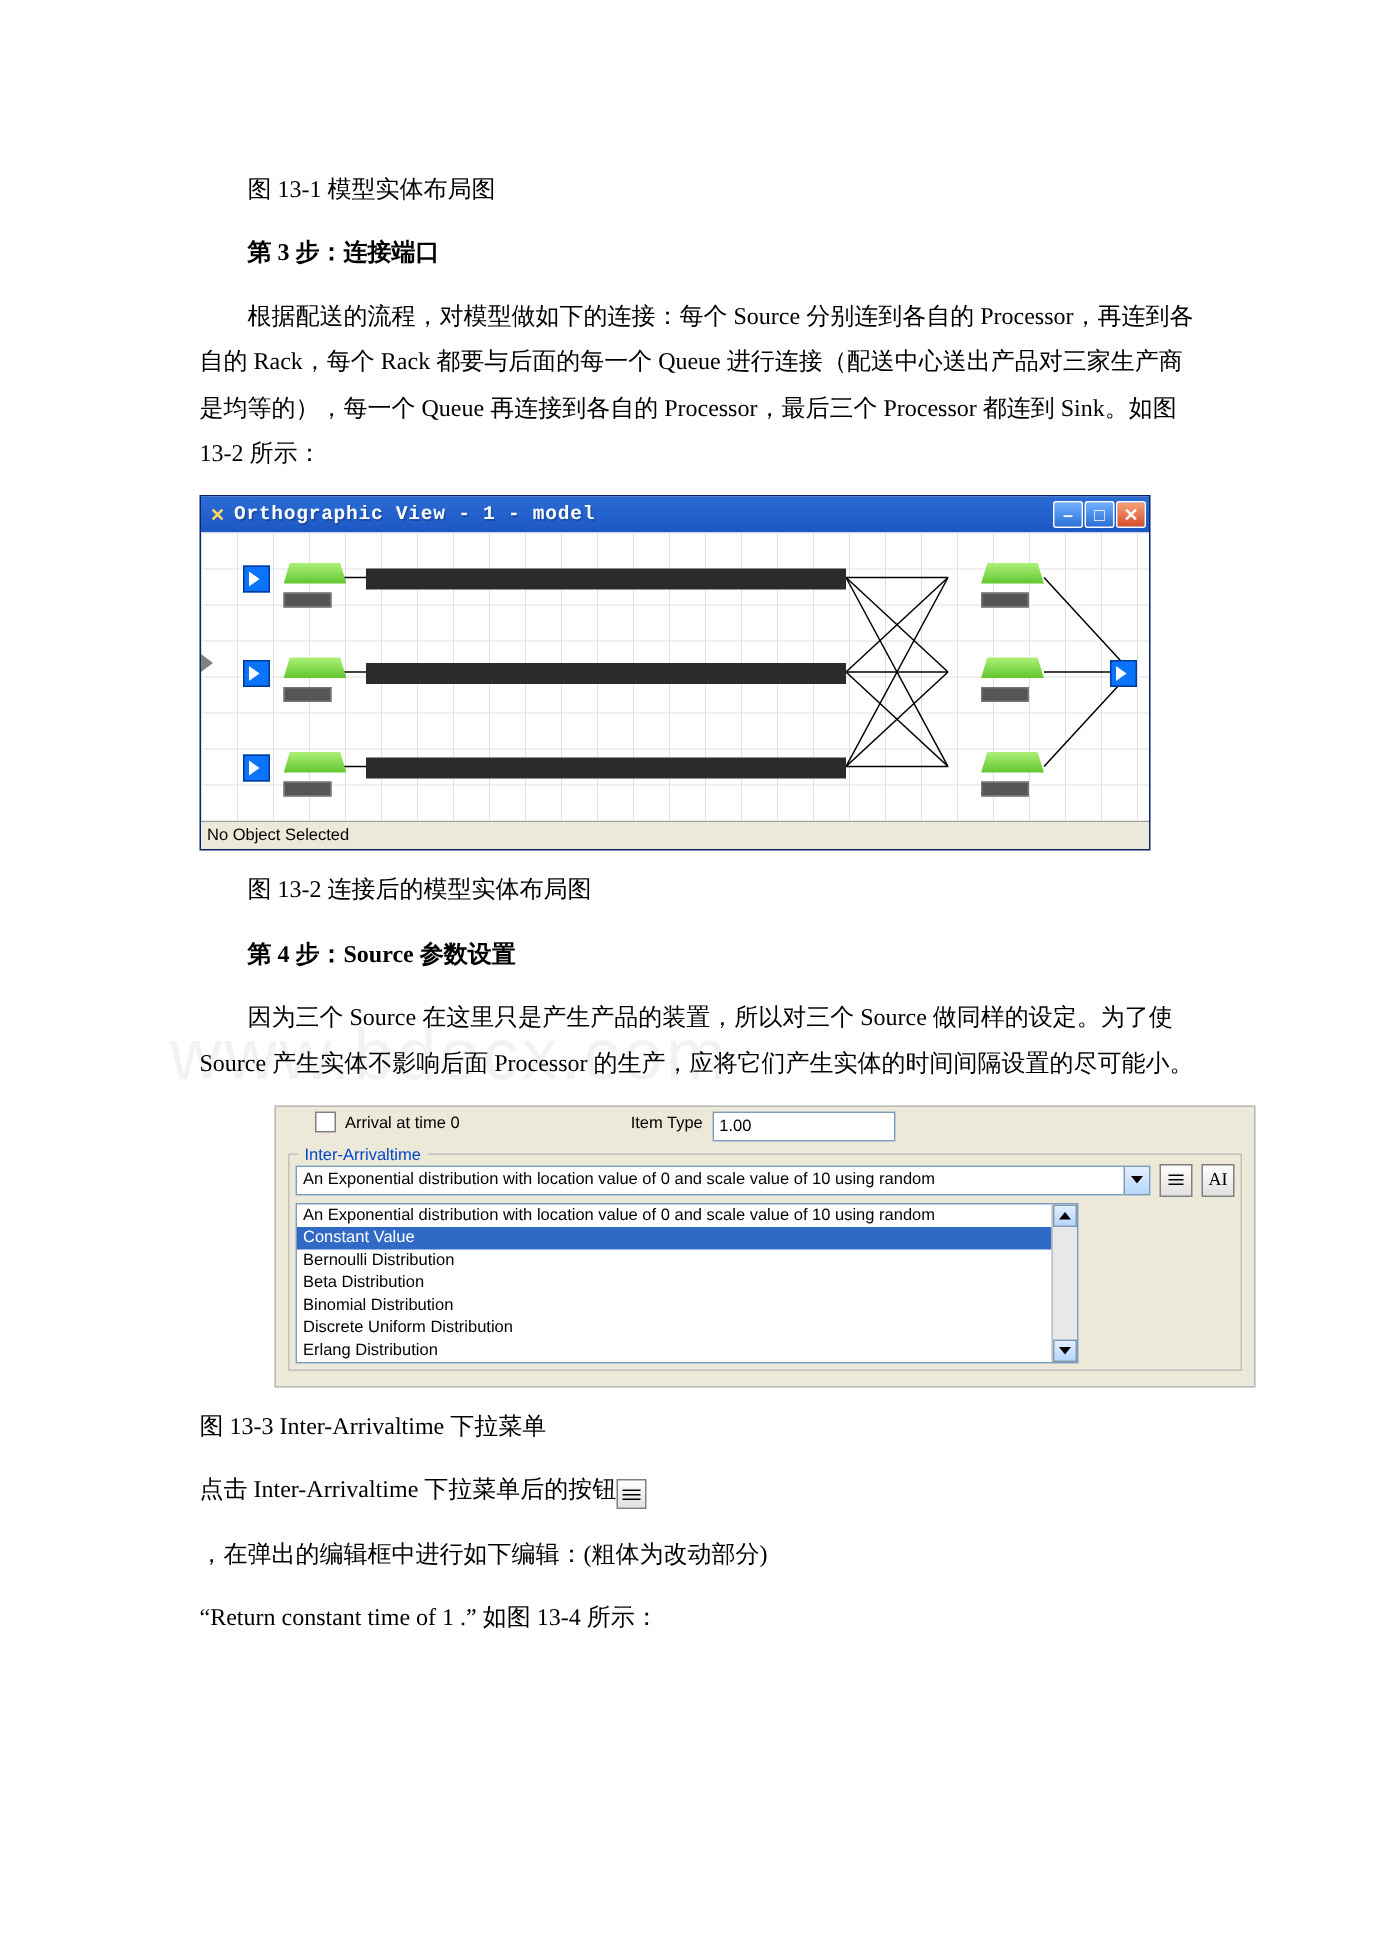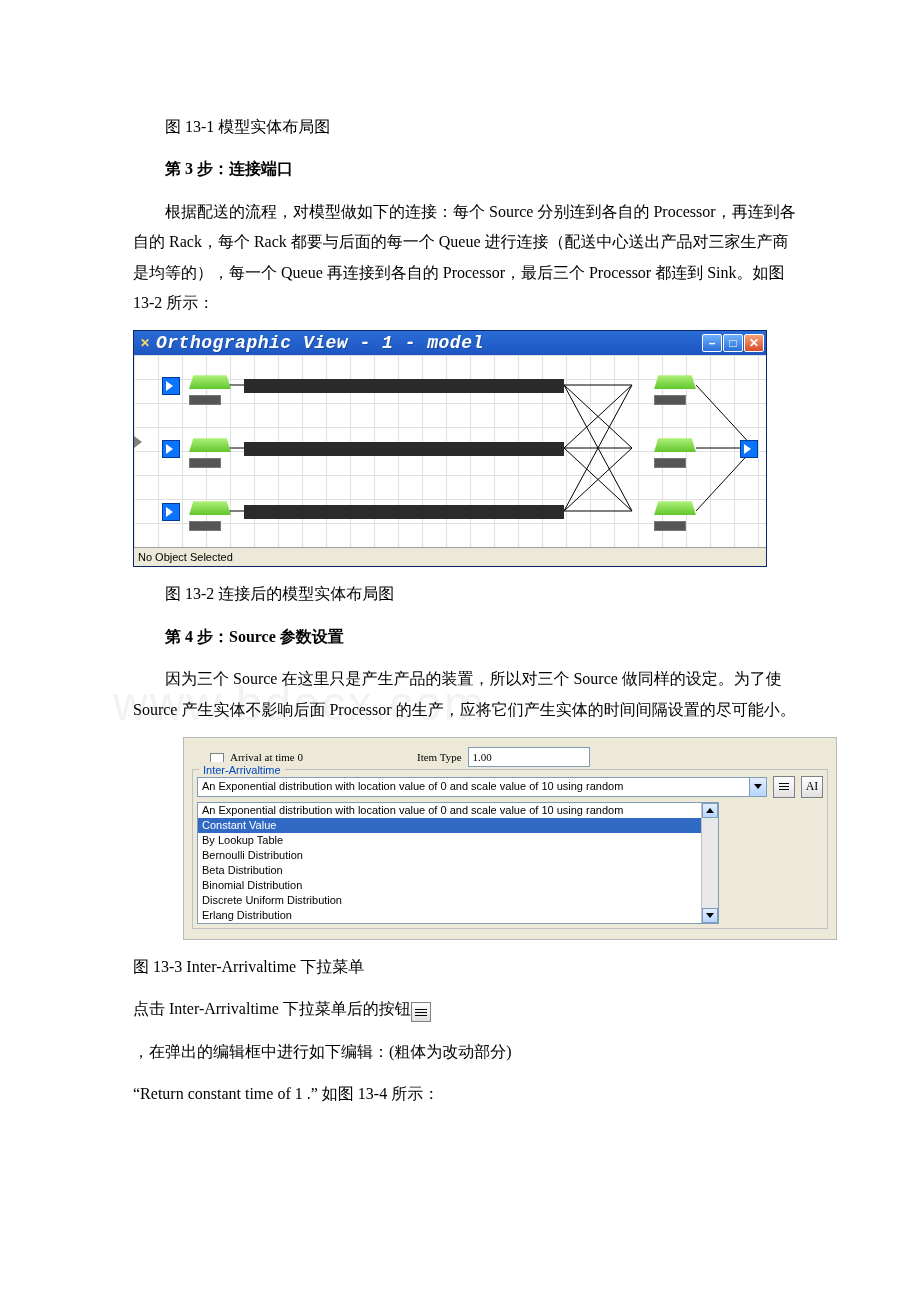--- a/index.html
+++ b/index.html
@@ -44,26 +44,25 @@
     color: #ffffff;
   }
   .titlebar-icon {
     width: 14px; height: 14px; margin-right: 4px;
     display: inline-flex; align-items: center; justify-content: center;
     color: #ffd75c; font-weight: bold;
   }
   .titlebar-text {
     font-family: "Courier New", monospace;
     font-weight: bold;
-    font-size: 18px;
+    font-size: 13px;
     letter-spacing: 0.5px;
     flex: 1;
     color: #ffffff;
     text-shadow: 1px 1px 0 rgba(0,0,0,0.2);
-    font-style: italic;
   }
   .winbtns { display: flex; gap: 1px; }
   .winbtn {
     width: 20px; height: 18px;
     border: 1px solid #ffffff;
     border-radius: 2px;
     display: inline-flex; align-items: center; justify-content: center;
     background: linear-gradient(to bottom,#6fb2ff,#2a6ed6);
     color: #ffffff; font-weight: bold; font-size: 12px;
     box-sizing: border-box;
@@ -131,21 +130,21 @@
   .panel {
     width: 654px;
     background: #ece9d8;
     border: 1px solid #b8b8b8;
     font-family: "Tahoma", Arial, sans-serif;
     font-size: 11px;
     color: #000000;
     padding: 3px 6px 10px 6px;
     box-sizing: border-box;
   }
-  .top-row { display: flex; align-items: flex-end; height: 26px; font-family: Liberation Serif, serif; }
+  .top-row { display: flex; align-items: flex-start; height: 26px; }
   .chk {
     width: 12px; height: 12px;
     border: 1px solid #808080;
     background: #ffffff;
     margin: 0 6px 0 20px;
   }
   .lbl { margin-right: 40px; }
   .itemtype-input {
     width: 112px; height: 18px;
     border: 1px solid #7f9db9;
@@ -366,21 +365,20 @@
                 <rect x="1" y="8" width="10" height="1"></rect>
               </svg>
           </span>
           <span class="smbtn">
               <span style="font-family:serif;">AI</span>
             </span>
         </div>
         <div class="listbox">
           <div class="listrow">An Exponential distribution with location value of 0   and scale value of 10   using random</div>
           <div class="listrow sel">Constant Value</div>
-          <div class="listrow">By Lookup Table</div>
           <div class="listrow">Bernoulli Distribution</div>
           <div class="listrow">Beta Distribution</div>
           <div class="listrow">Binomial Distribution</div>
           <div class="listrow">Discrete Uniform Distribution</div>
           <div class="listrow">Erlang Distribution</div>
           <div class="sbtrack">
             <span class="sbbtn up"></span>
             <span class="sbbtn down"></span>
           </div>
         </div>

